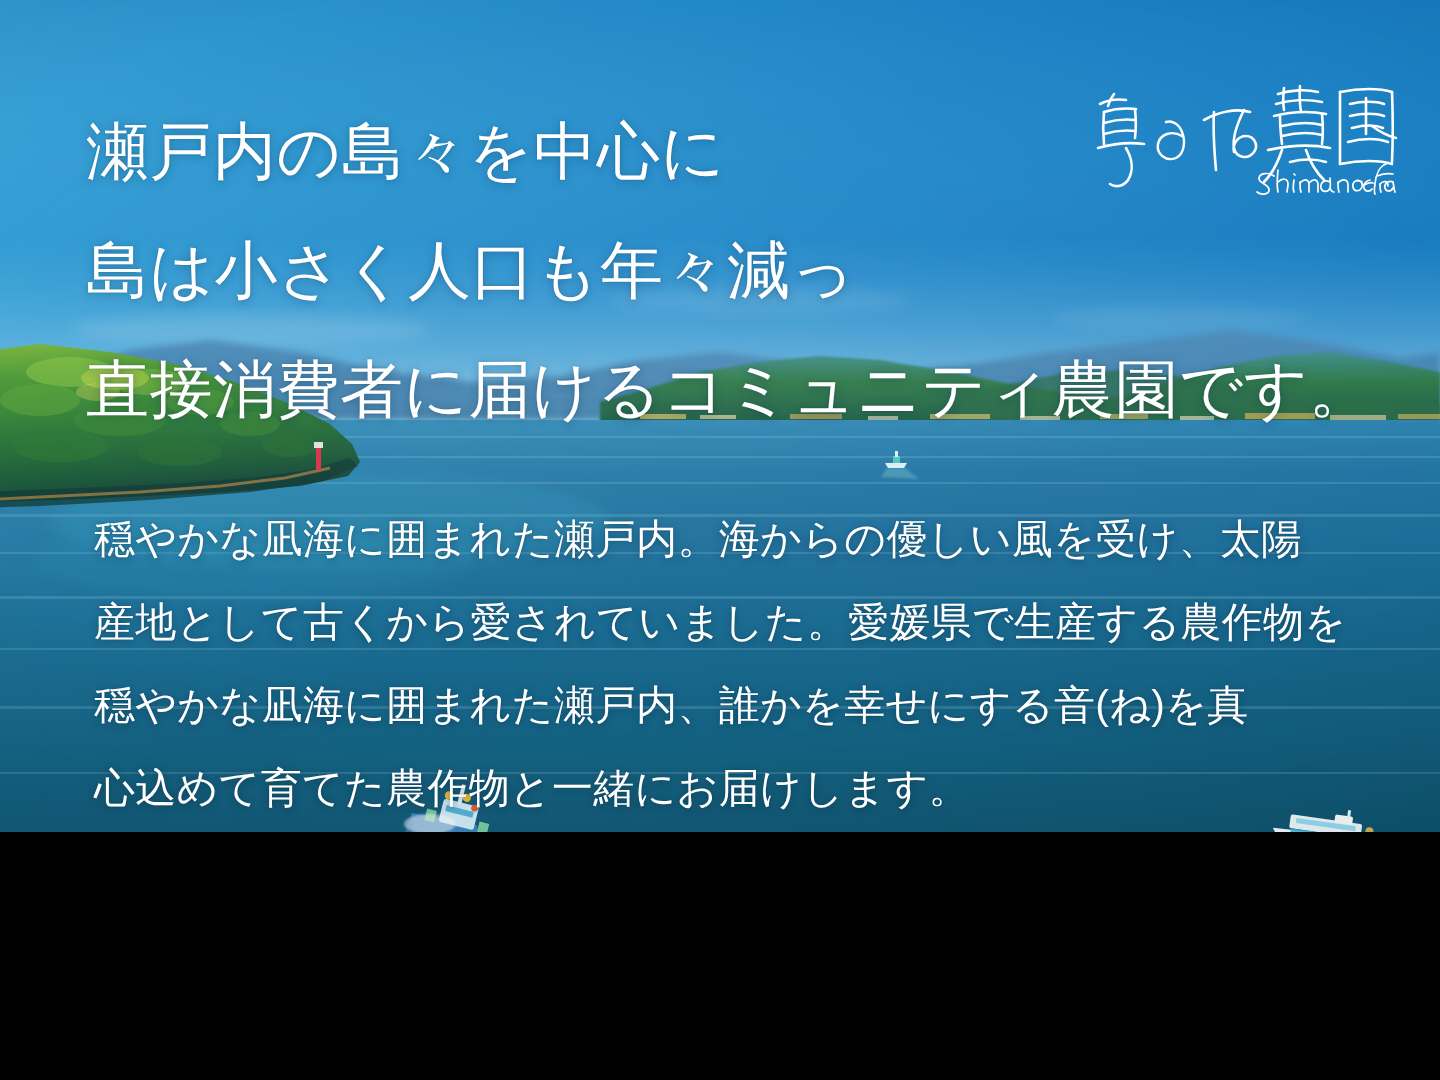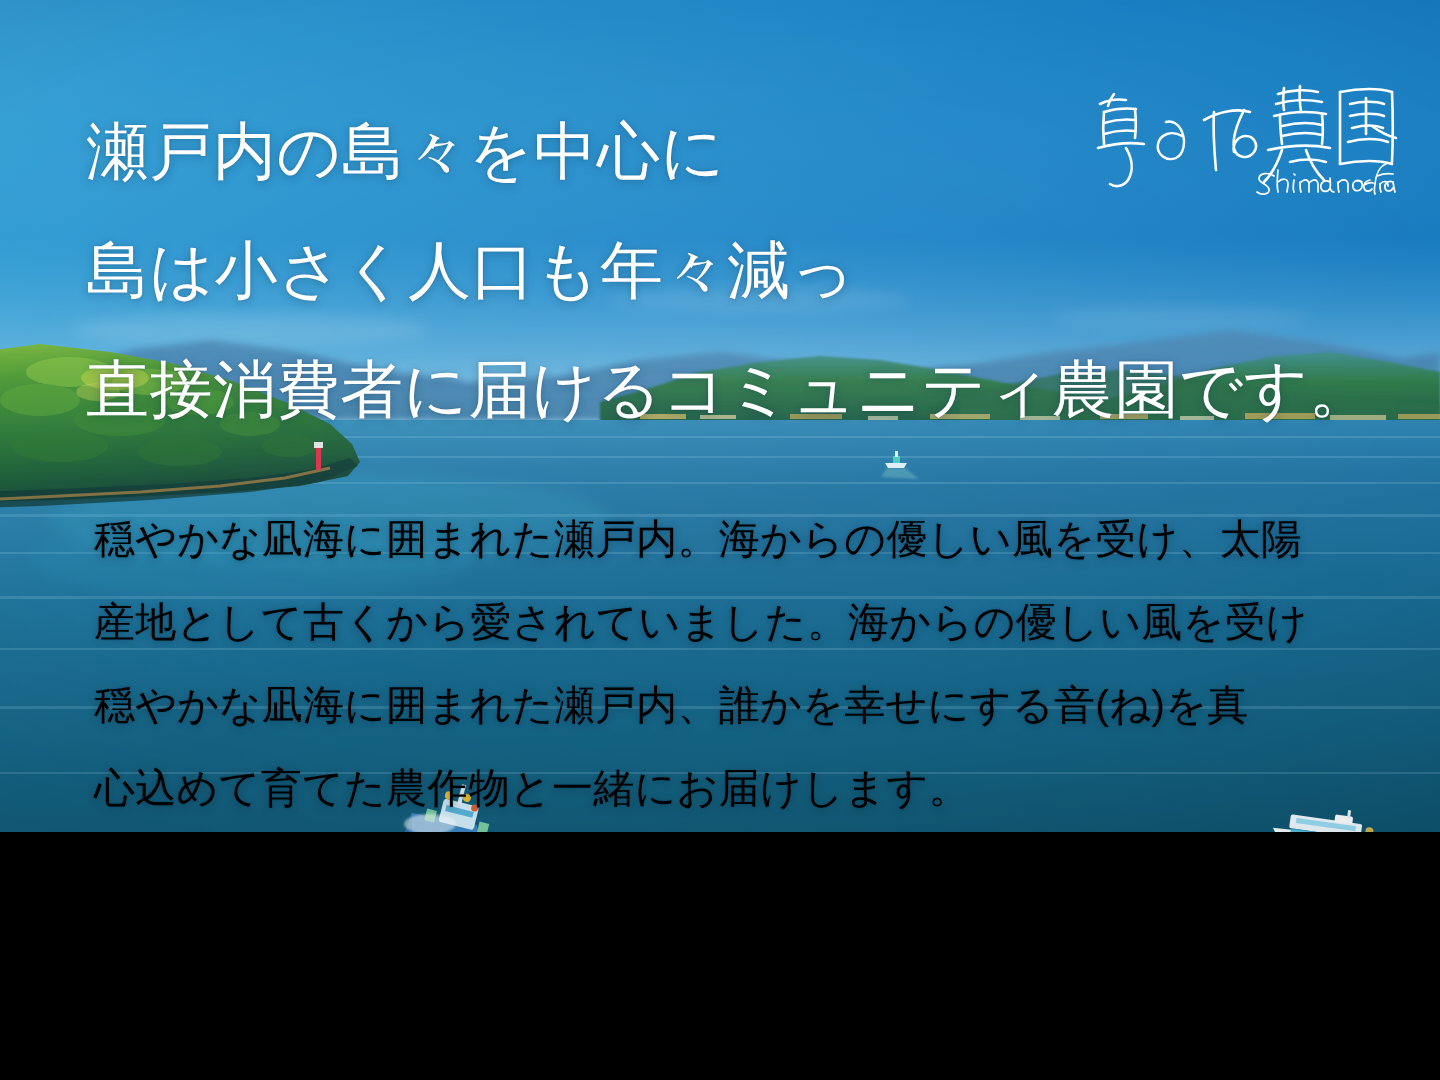--- a/index.html
+++ b/index.html
@@ -50,21 +50,21 @@
     height:118px;
   }
   .logo svg{display:block;width:100%;height:100%;}
 
   
   .body-copy{
     position:absolute;
     left:94px;
     top:498px;
     width:1270px;
-    color:#000000;
+    color:#ffffff;
     font-size:41px;
     line-height:83px;
     font-weight:400;
     letter-spacing:0.2px;
     text-shadow:0 2px 9px rgba(2,36,56,0.40), 0 0 2px rgba(2,36,56,0.30);
     white-space:nowrap;
   }
   .body-copy .bl{display:block;}
 </style>
 </head>
@@ -406,18 +406,18 @@
           <path d="M302,106 C306,102 310,103 310,108"></path>
           <path d="M315,104 C310,102 306,106 307,110 C308,114 313,114 315,110"></path>
           <path d="M315,104 C316,109 316,112 317,114"></path>
         </g>
       </g>
     </svg>
   </div>
 
   <div class="body-copy">
     <span class="bl">穏やかな凪海に囲まれた瀬戸内。海からの優しい風を受け、太陽</span>
-    <span class="bl">産地として古くから愛されていました。海からの優しい風を受け</span>
+    <span class="bl">産地として古くから愛されていました。愛媛県で生産する農作物を</span>
     <span class="bl">穏やかな凪海に囲まれた瀬戸内、誰かを幸せにする音(ね)を真</span>
     <span class="bl">心込めて育てた農作物と一緒にお届けします。</span>
   </div>
 
 </div>
 
 </body></html>

